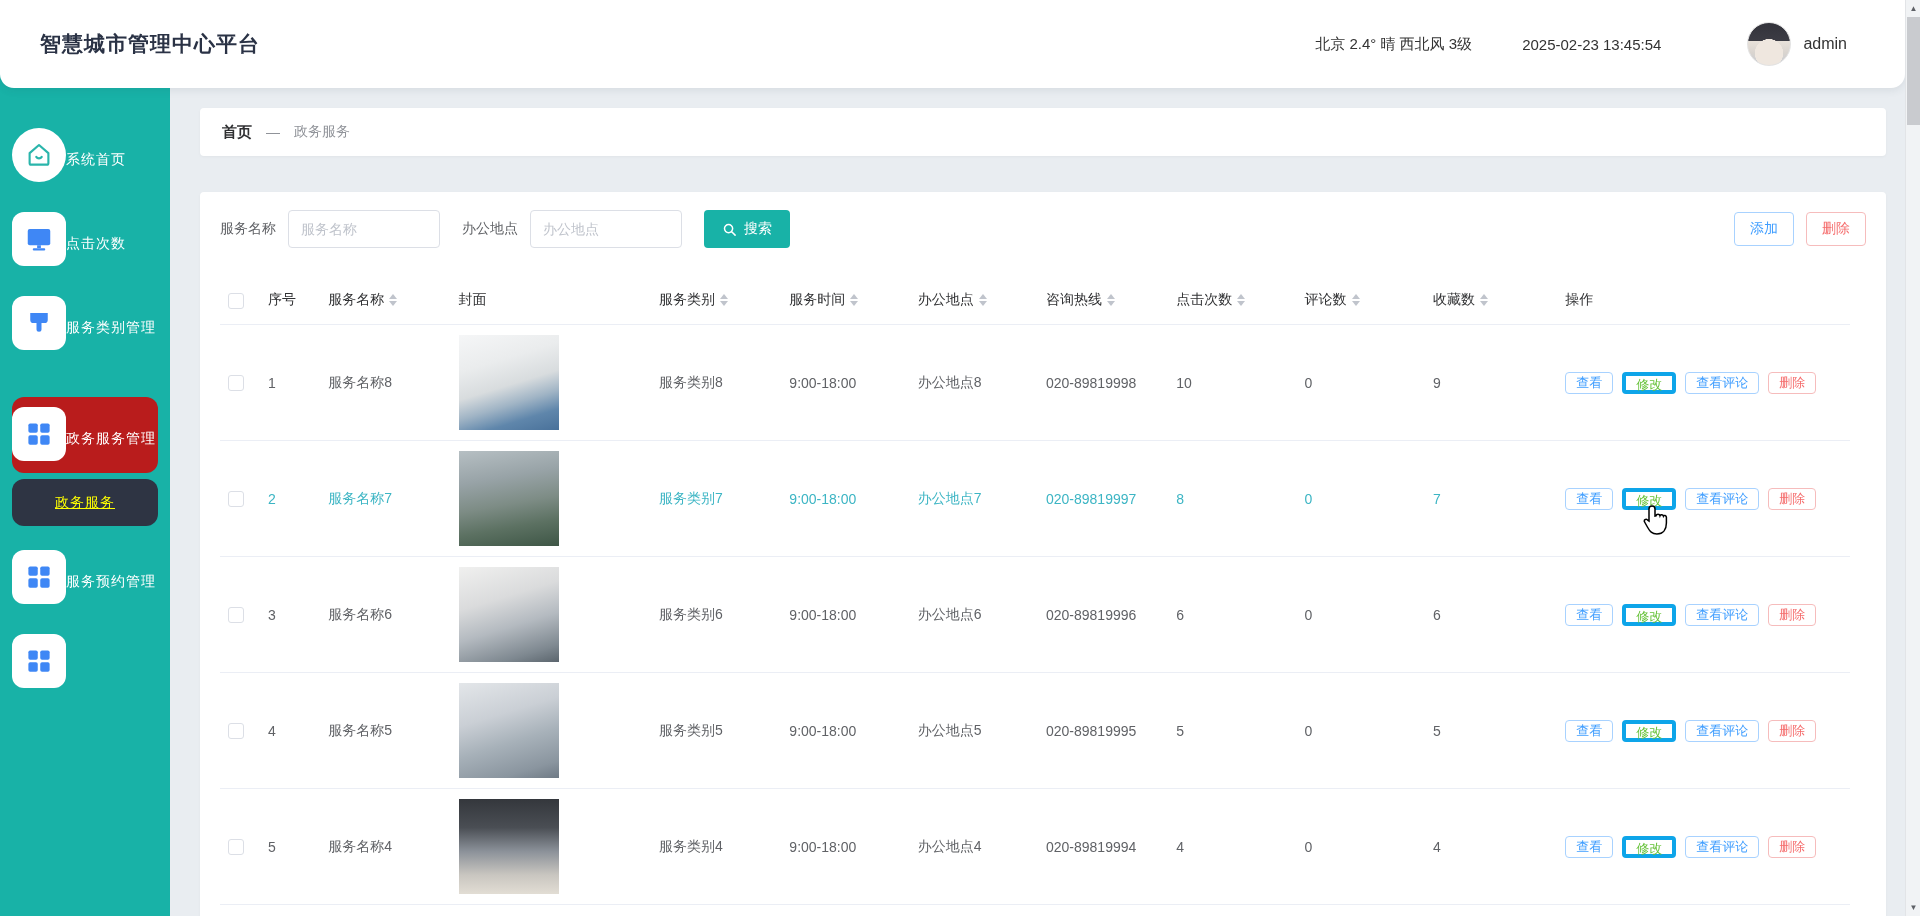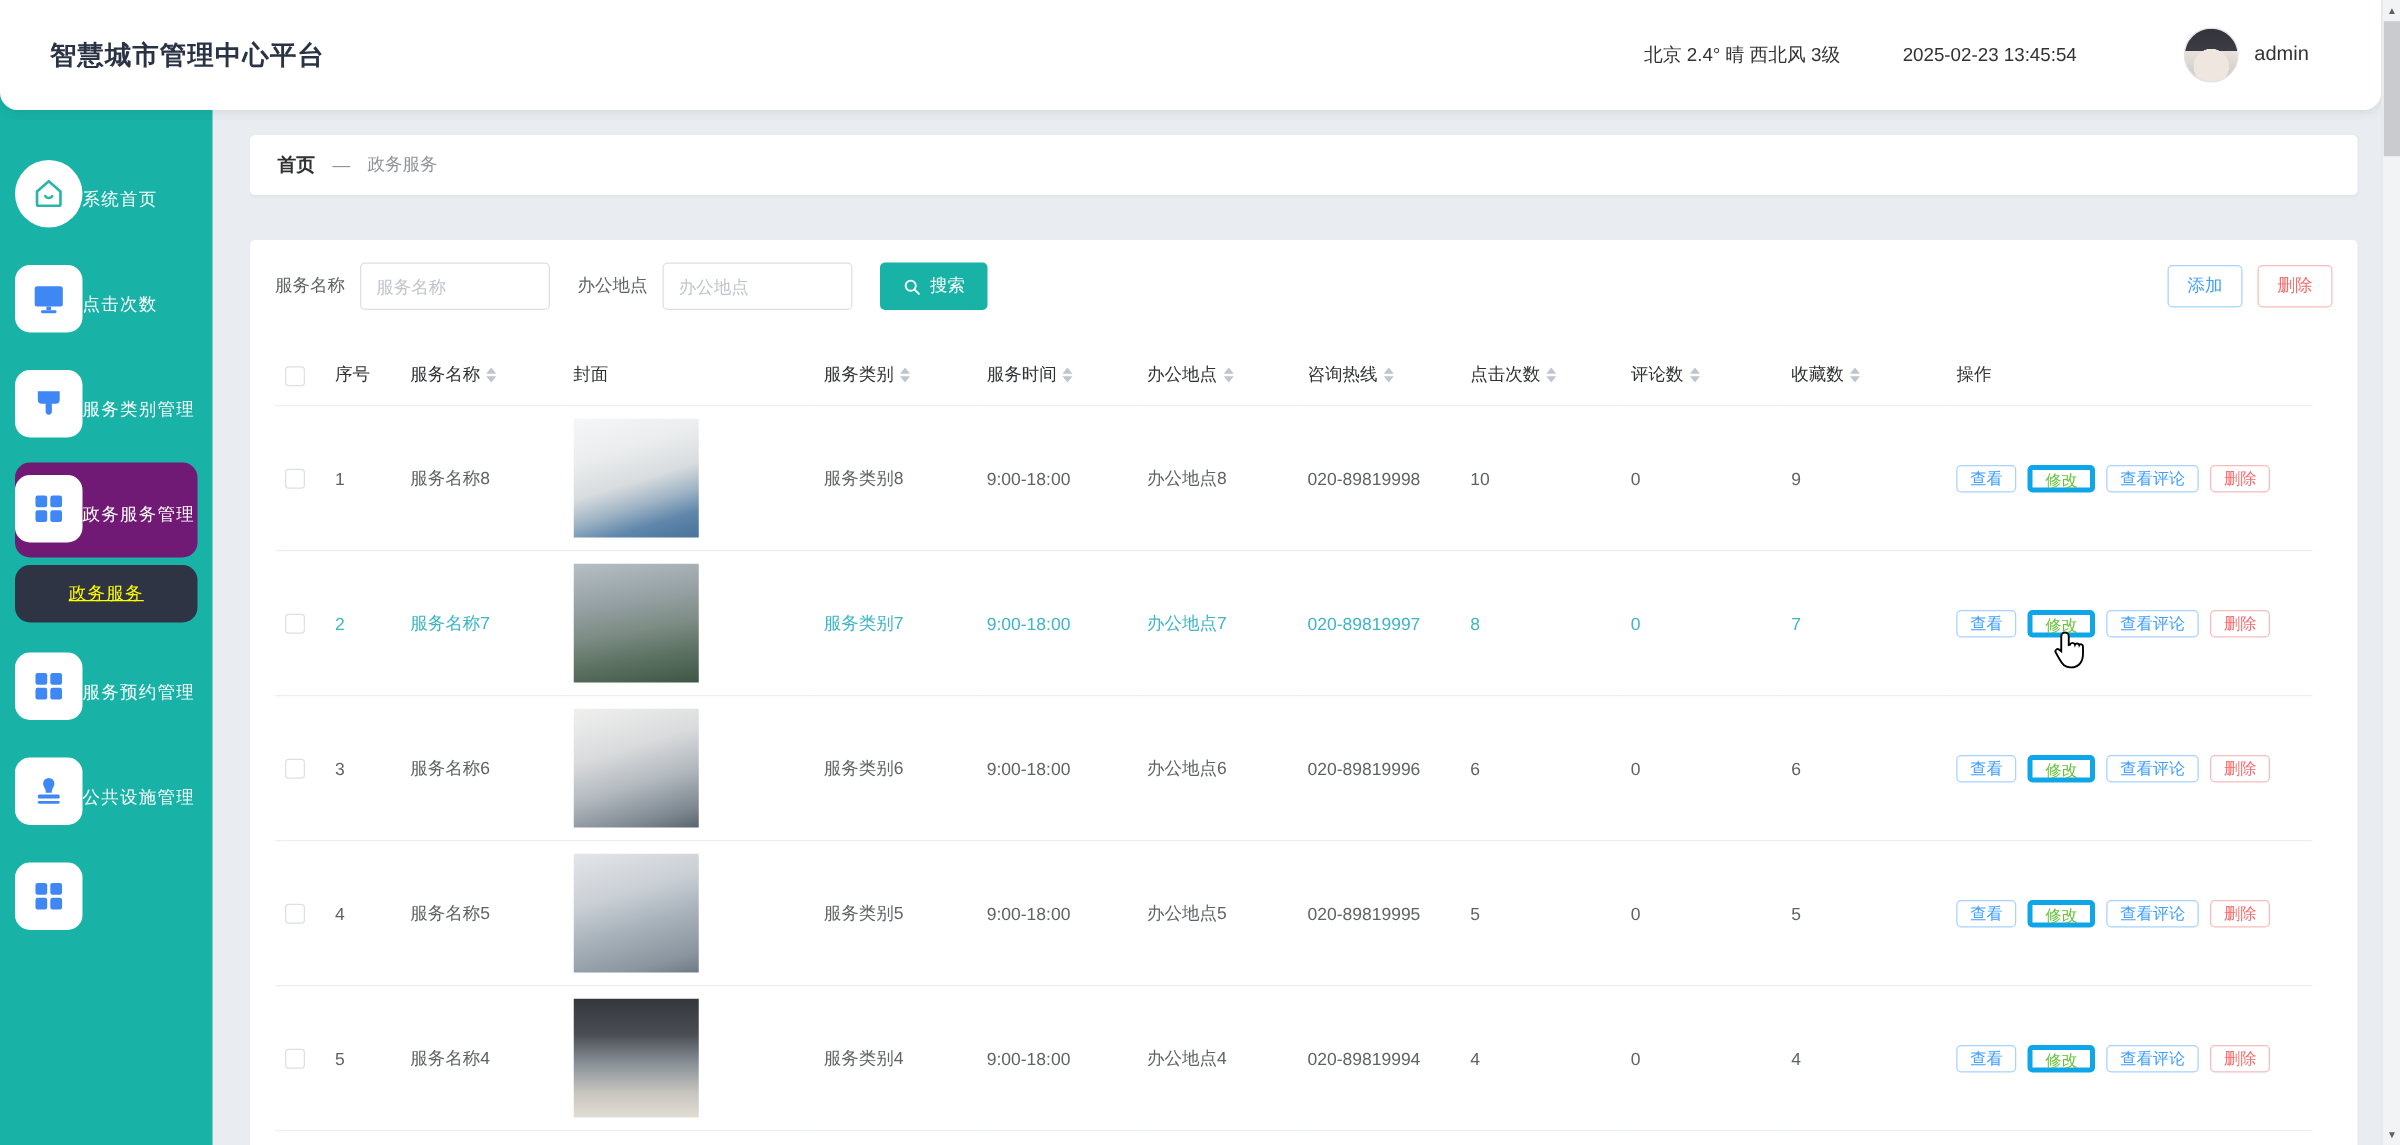--- a/index.html
+++ b/index.html
@@ -6,21 +6,21 @@
   html,body { width:1920px; height:916px; overflow:hidden; }
   body { font-family:"Liberation Sans","DejaVu Sans",sans-serif; background:#e9edf1; position:relative; }
 
   
   .sidebar { position:absolute; left:0; top:0; width:170px; height:916px; background:#18b2a7; z-index:1; }
   .menu { padding-top:118px; display:flex; flex-direction:column; align-items:center; }
   .menu-item { width:146px; display:flex; flex-direction:row; align-items:center; padding:10px 0 12px; margin-bottom:8px; cursor:pointer; border-radius:12px; }
   .menu-item .menu-icon { width:54px; height:54px; background:#fff; border-radius:12px; display:flex; align-items:center; justify-content:center; }
   .menu-item .menu-icon.round { border-radius:50%; }
   .menu-item .menu-label { margin-top:9px; color:#fff; font-size:14px; letter-spacing:1px; }
-  .menu-item.active { background:#701a75; }
+  .menu-item.active { background:#b91c1c;margin-top:27px; }
   .submenu-item { width:146px; background:#2e3443; border-radius:12px; margin:-2px 0 14px; padding:14px 0; text-align:center; cursor:pointer; }
   .submenu-label { color:#ffff00; font-size:14px; text-decoration:underline; letter-spacing:1px; }
 
   
   .app-header { position:absolute; left:0; top:0; width:1905px; height:88px; background:#fff; z-index:3;
     border-radius:0 0 14px 14px; box-shadow:0 2px 8px rgba(40,60,80,.10); display:flex; align-items:center; padding:0 58px 0 40px; }
   .page-title { font-size:21px; font-weight:bold; color:#2a3245; letter-spacing:1px; }
   .hdr-right { margin-left:auto; display:flex; align-items:center; }
   .weather { font-size:15px; color:#333; }
   .datetime { font-size:15px; color:#333; margin-left:50px; }
@@ -130,30 +130,20 @@
             <rect x="13" y="3.5" width="7.5" height="7.5" rx="1.4"></rect>
             <rect x="3.5" y="13" width="7.5" height="7.5" rx="1.4"></rect>
             <rect x="13" y="13" width="7.5" height="7.5" rx="1.4"></rect>
           </svg>
         </span>
         <div class="menu-label">服务预约管理</div>
       </div>
       <div class="menu-item">
         <span class="menu-icon">
           <svg width="30" height="30" viewBox="0 0 24 24" fill="#3f87f5">
-            <path d="M12 3.5 a3.6 3.6 0 0 1 3.6 3.6 c0 1.6 -0.9 2.6 -1.4 3.7 -0.3 0.7 -0.3 1.7 -0.2 2.2 h-4 c0.1 -0.5 0.1 -1.5 -0.2 -2.2 -0.5 -1.1 -1.4 -2.1 -1.4 -3.7 A3.6 3.6 0 0 1 12 3.5 Z"></path>
-            <rect x="5" y="14" width="14" height="2.6" rx="1"></rect>
-            <rect x="5" y="18.2" width="14" height="1.8" rx="0.9"></rect>
-          </svg>
-        </span>
-        <div class="menu-label">公共设施管理</div>
-      </div>
-      <div class="menu-item">
-        <span class="menu-icon">
-          <svg width="30" height="30" viewBox="0 0 24 24" fill="#3f87f5">
             <rect x="3.5" y="3.5" width="7.5" height="7.5" rx="1.4"></rect>
             <rect x="13" y="3.5" width="7.5" height="7.5" rx="1.4"></rect>
             <rect x="3.5" y="13" width="7.5" height="7.5" rx="1.4"></rect>
             <rect x="13" y="13" width="7.5" height="7.5" rx="1.4"></rect>
           </svg>
         </span>
       </div>
     </nav>
 </aside>
 

